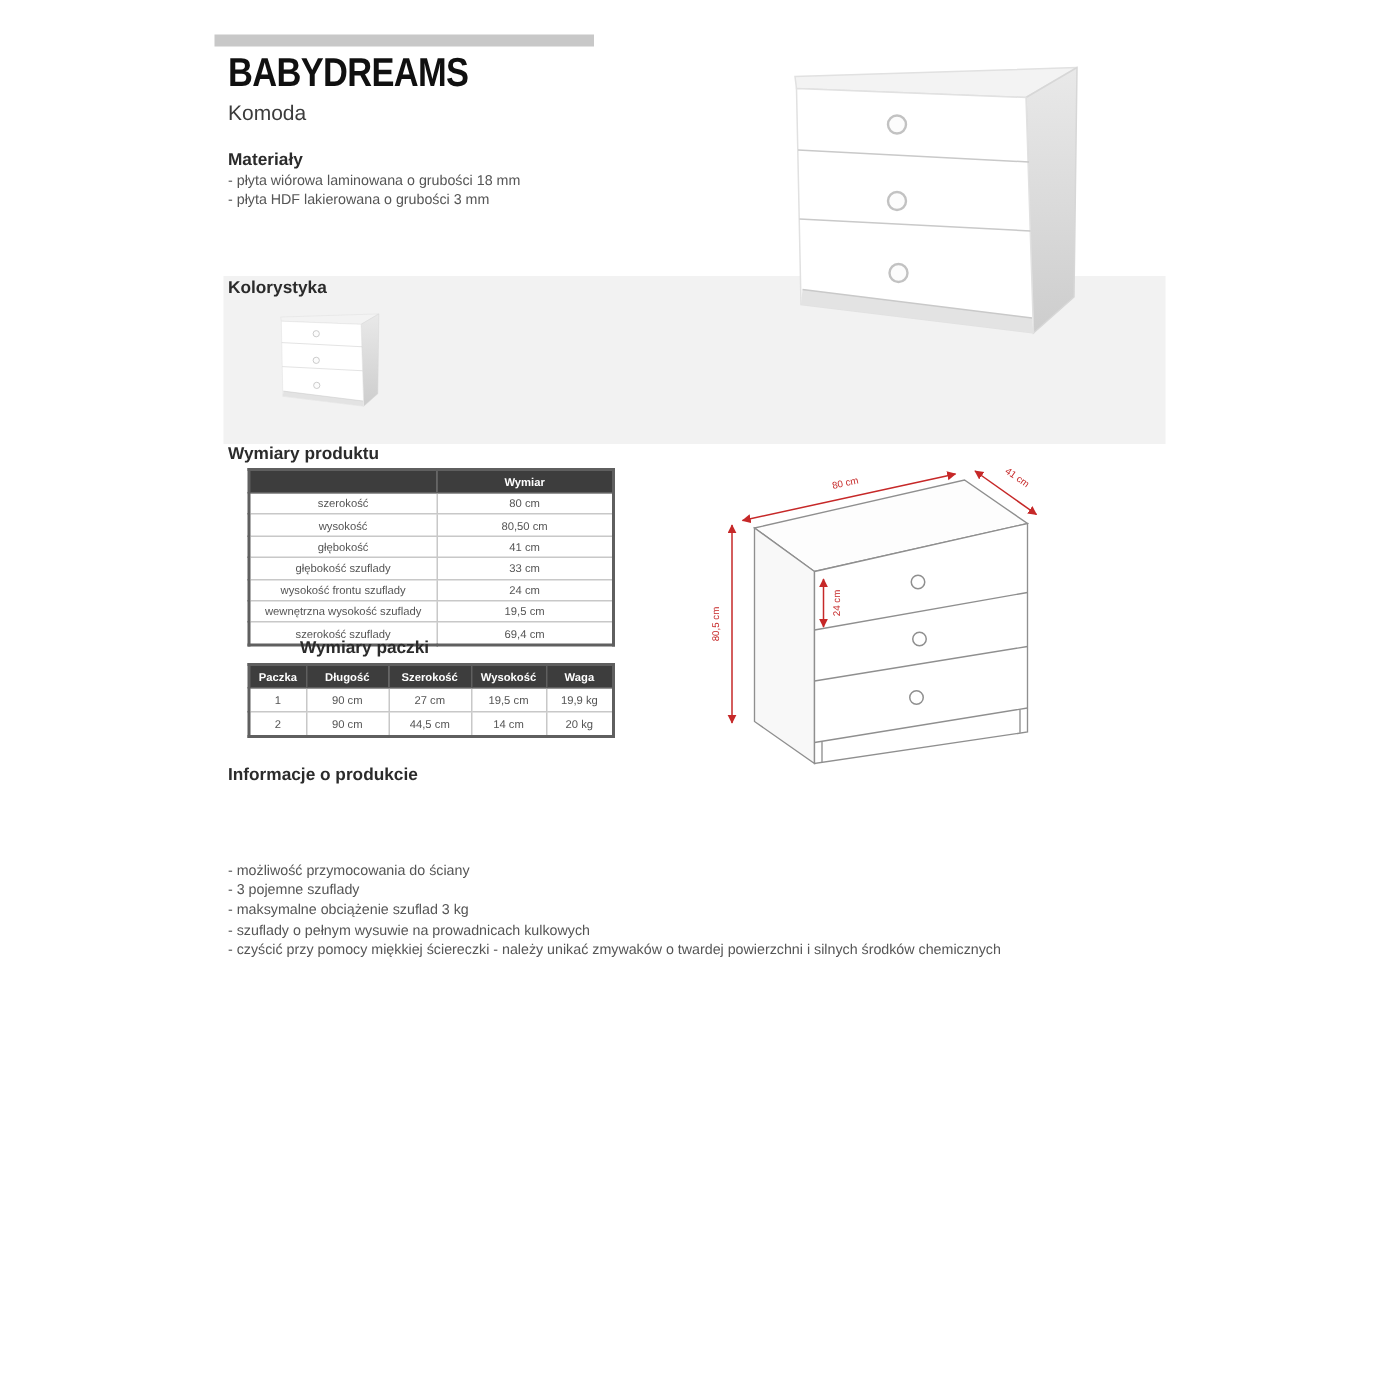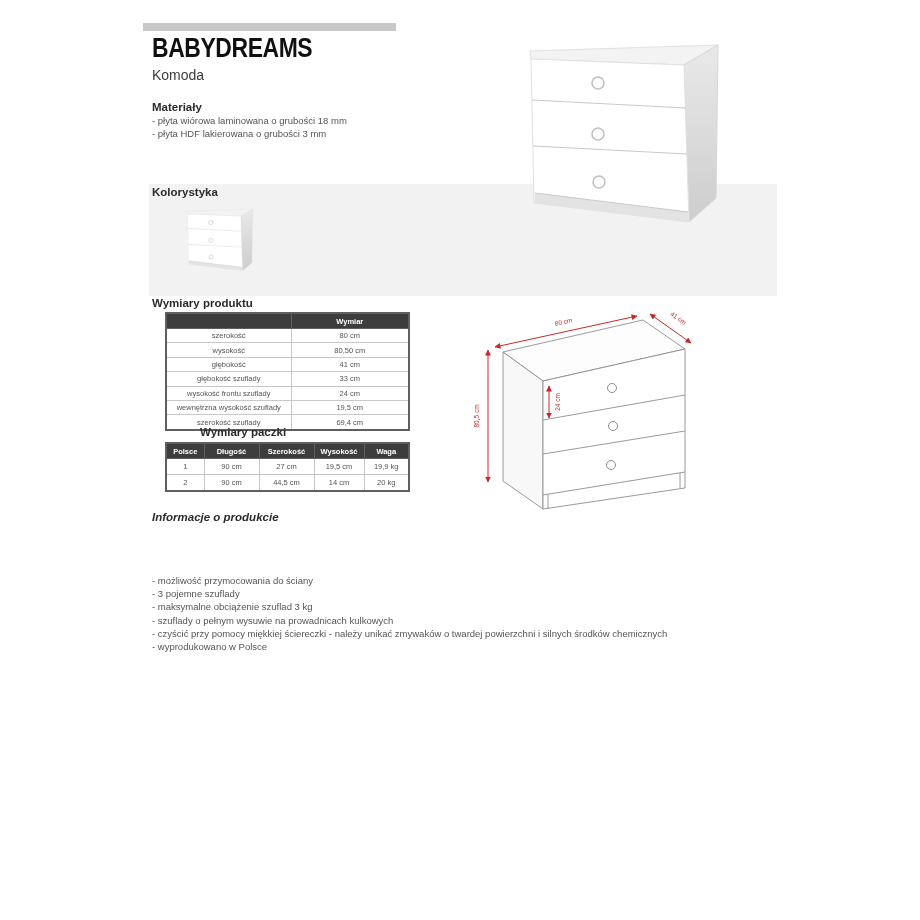--- a/index.html
+++ b/index.html
@@ -16,21 +16,21 @@
   .page-title{
     left:152px;top:33px;font-size:27px;font-weight:bold;color:#101010;
     letter-spacing:-0.5px;transform:scaleX(.85);transform-origin:left top;white-space:nowrap;
   }
   .page-subtitle{left:152px;top:67px;font-size:14px;color:#3c3c3c;}
   .sec-heading{font-size:11.5px;font-weight:bold;color:#2b2b2b;white-space:nowrap;}
   .h-materials{left:152px;top:101px;text-align:center;}
   .h-colors{left:152px;top:186px;}
   .h-proddim{left:152px;top:297px;}
   .h-packdim{left:152px;top:426px;margin-left:48px;}
-  .h-info{left:152px;top:511px;font-style:italic;}
+  .h-info{left:152px;top:511px;}
   .bullet-list{font-size:9.5px;color:#555;line-height:13.2px;white-space:nowrap;}
   .l-materials{left:152px;top:114px;}
   .l-info{left:152px;top:526px;margin-top:48px;}
 
   
   .band{left:149px;top:184px;width:628px;height:112px;background:#f2f2f2;}
 
   
   table{border-collapse:collapse;table-layout:fixed;font-size:7.5px;color:#555;}
   .spec-table{left:165px;top:312px;width:243px;}
@@ -162,21 +162,21 @@
 <table class="abs pack-table">
   <colgroup>
       <col style="width:38px">
       <col style="width:55px">
       <col style="width:55px">
       <col style="width:50px">
       <col style="width:45px">
     </colgroup>
   <tbody>
       <tr>
-    <th>Polsce</th>
+    <th>Paczka</th>
     <th>Długość</th>
     <th>Szerokość</th>
     <th>Wysokość</th>
     <th>Waga</th>
   </tr>
   <tr>
     <td>1</td>
     <td>90 cm</td>
     <td>27 cm</td>
     <td>19,5 cm</td>
@@ -226,14 +226,13 @@
   <text class="dim-text" text-anchor="middle" transform="rotate(-90 100 102)" x="100" y="102">24 cm</text>
 </svg>
 
 <div class="abs sec-heading h-info">Informacje o produkcie</div>
 <div class="abs bullet-list l-info">
   <div>- możliwość przymocowania do ściany</div>
   <div>- 3 pojemne szuflady</div>
   <div>- maksymalne obciążenie szuflad 3 kg</div>
   <div>- szuflady o pełnym wysuwie na prowadnicach kulkowych</div>
   <div>- czyścić przy pomocy miękkiej ściereczki - należy unikać zmywaków o twardej powierzchni i silnych środków chemicznych</div>
-  <div>- wyprodukowano w Polsce</div>
 </div>
 
 </body></html>

